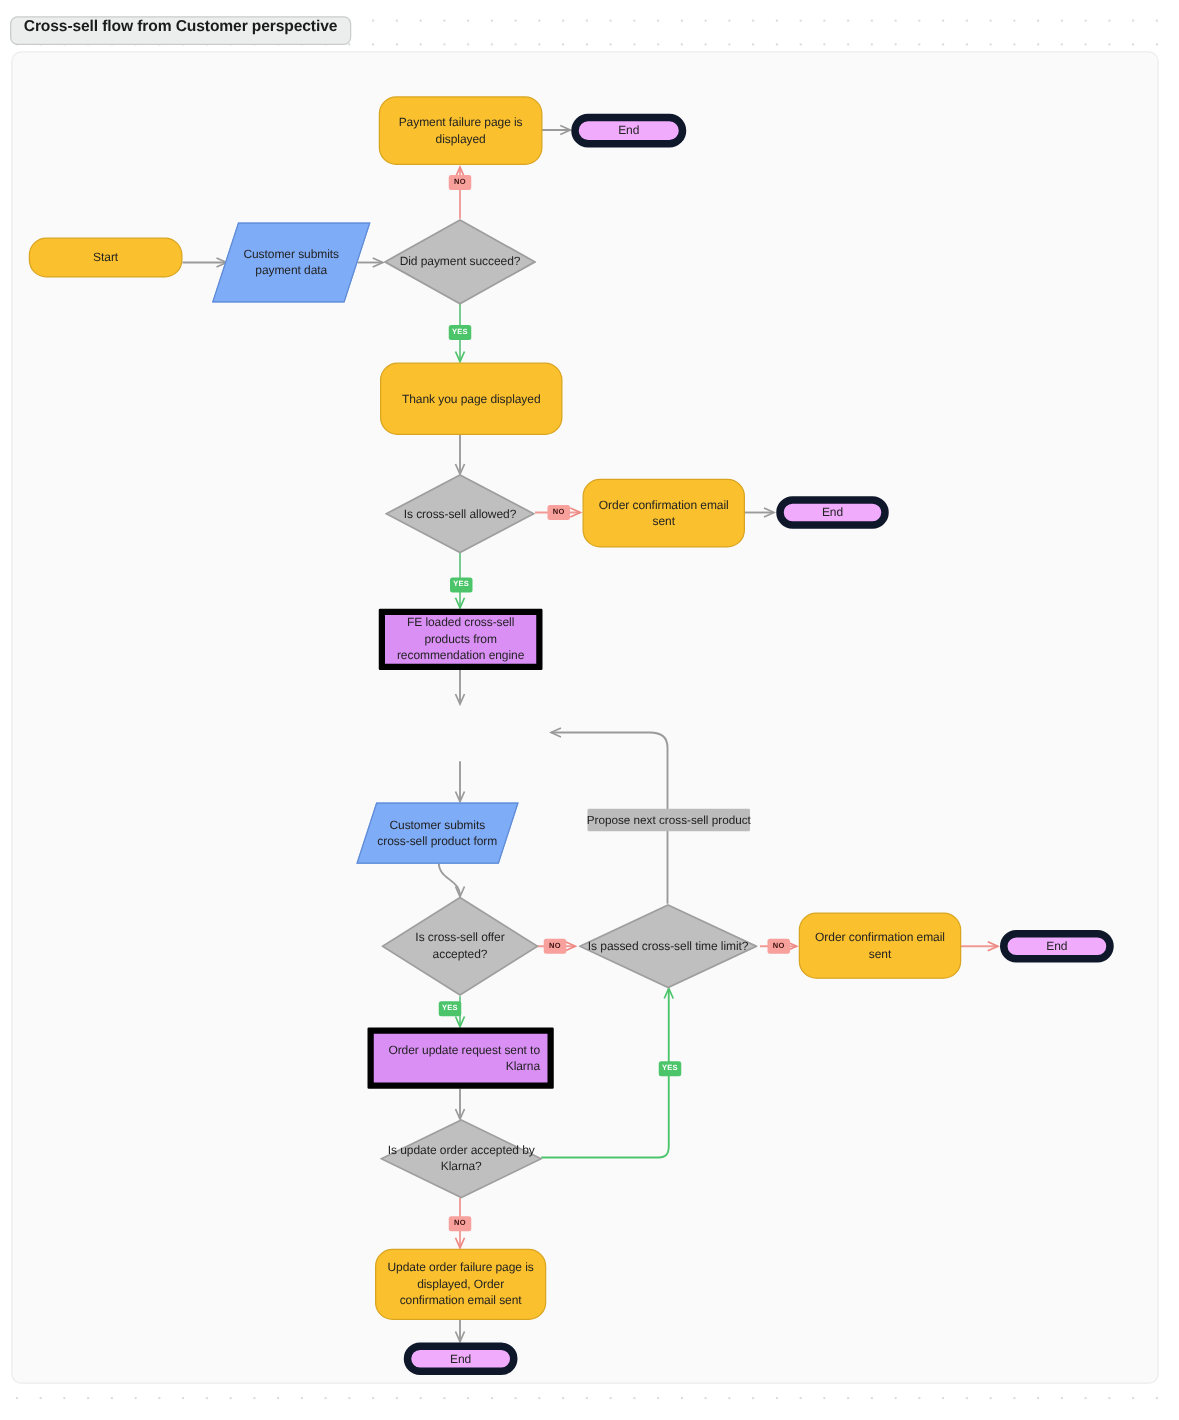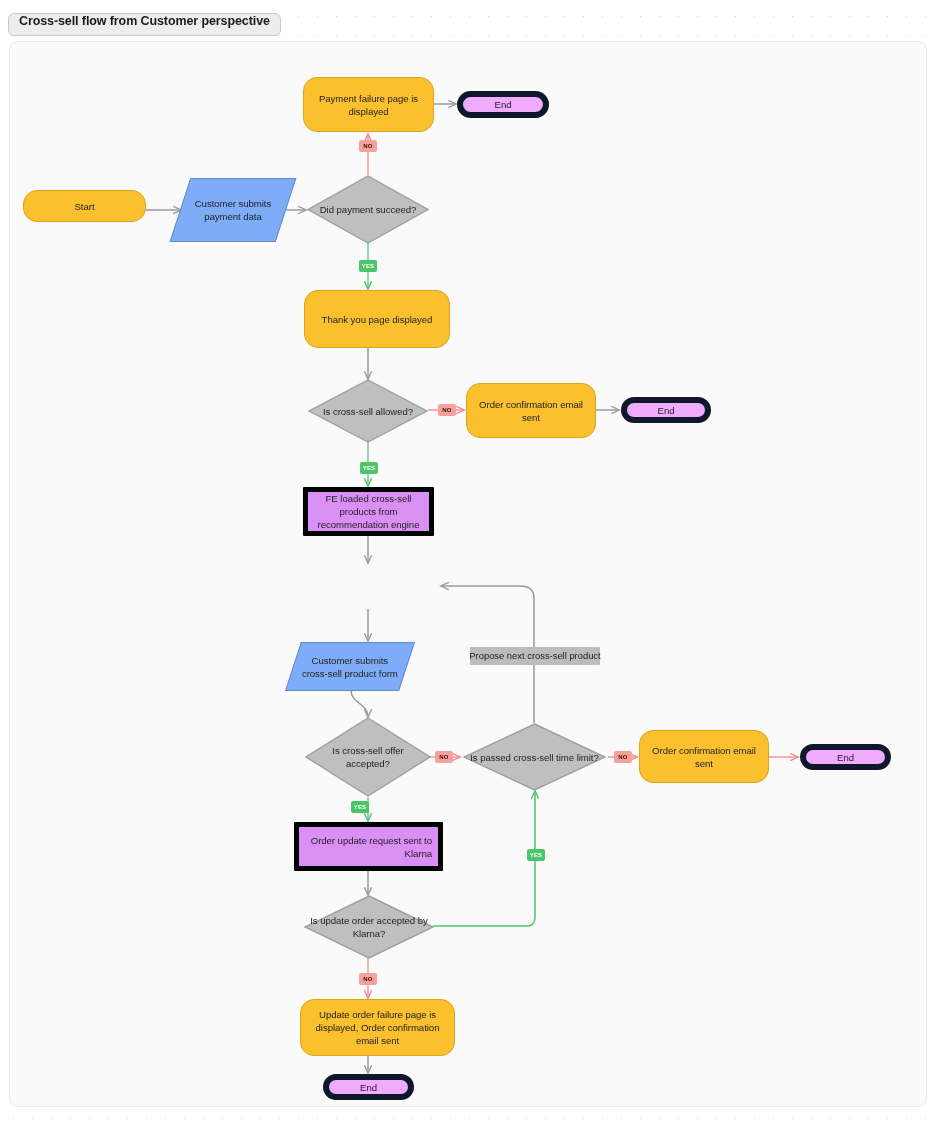--- a/index.html
+++ b/index.html
@@ -345,21 +345,21 @@
   </div>
 
   <div class="badge badge-yes" style="left:526px; top:848px; width:18px; height:12px;">
     <span>YES</span>
   </div>
 
   <div class="badge badge-no" style="left:358px; top:972px; width:18px; height:12px;">
     <span>NO</span>
   </div>
 
-  <div class="node n-process" style="left:299px; top:998px; width:155px; height:57px;">
+  <div class="node n-process" style="left:299px; top:998px; width:137px; height:57px;">
     <span>Update order failure page is displayed, Order confirmation email sent</span>
   </div>
 
   <div class="node n-terminal" style="left:322px; top:1073px; width:91px; height:26px;">
     <span>End</span>
   </div>
 
 </div>
 </div>
 

